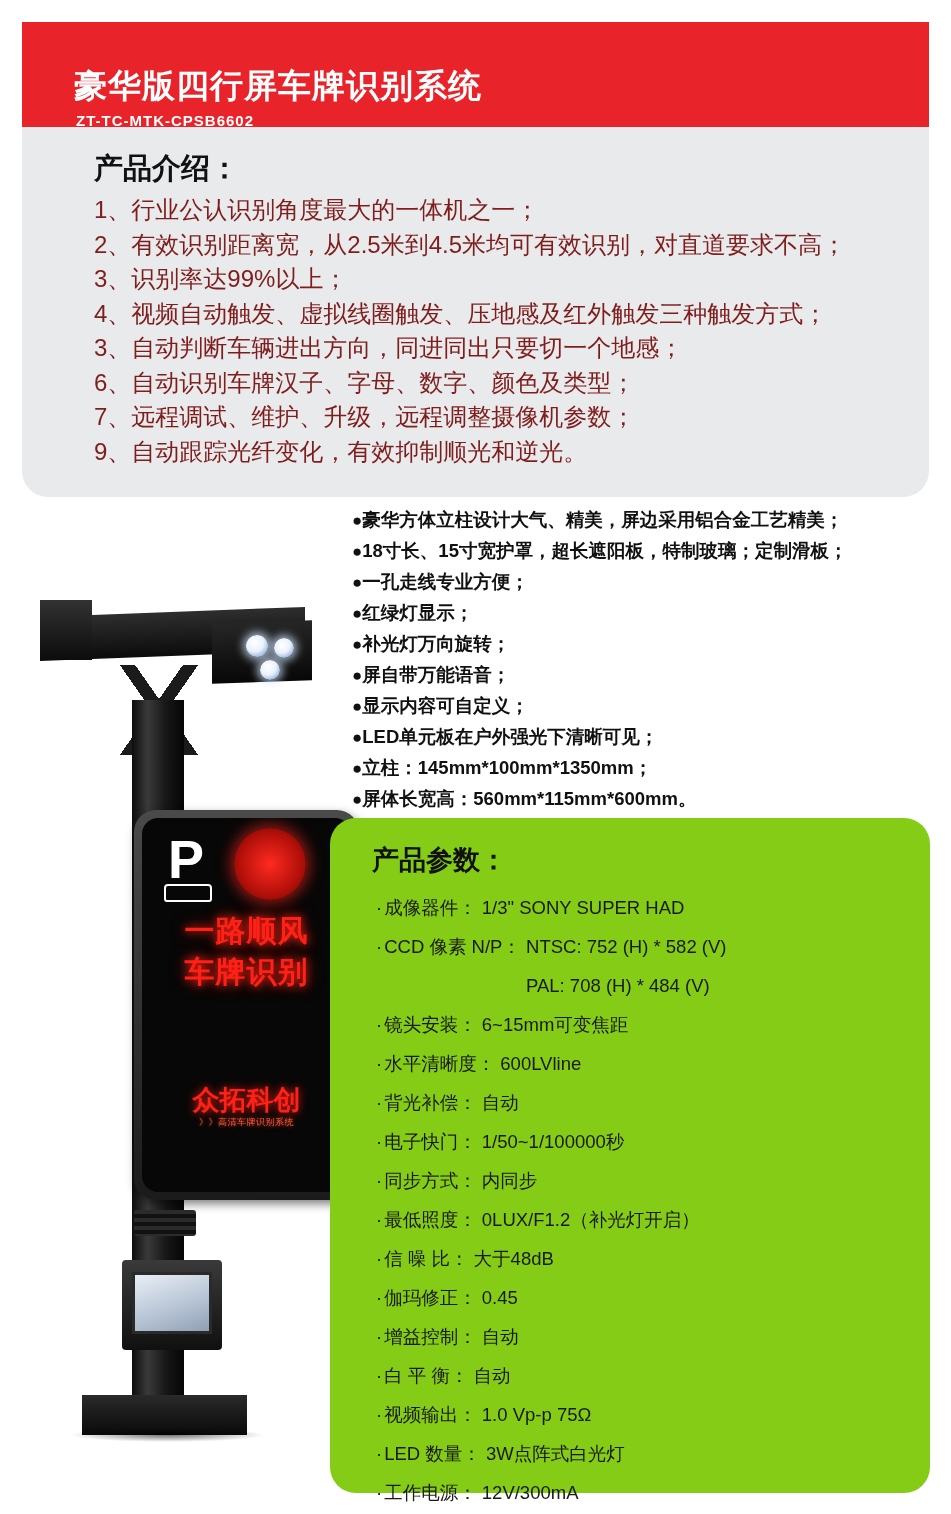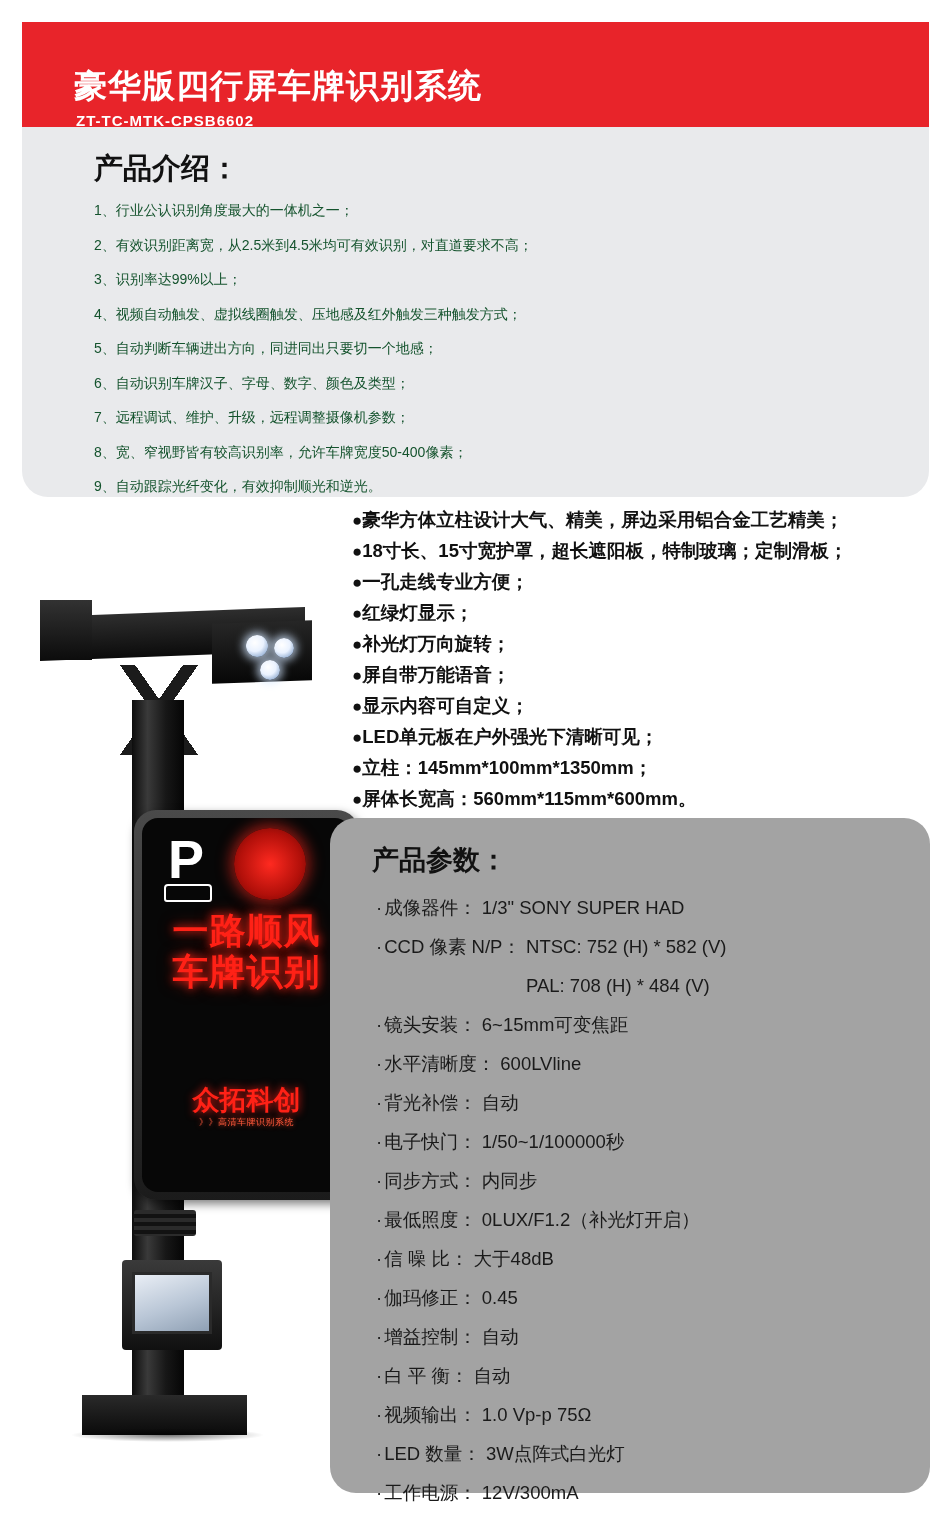--- a/index.html
+++ b/index.html
@@ -37,36 +37,36 @@
   }
   .intro-title{
     position:absolute;left:72px;top:22px;
     font-size:29px;font-weight:bold;color:#111;
   }
   .intro-list{
     position:absolute;left:72px;top:66px;width:800px;
     margin:0;padding:0;list-style:none;
   }
   .intro-list li{
-    font-size:14px;color:#14532d;line-height:34.5px;white-space:nowrap;
+    font-size:24px;color:#7f1d1d;line-height:34.5px;white-space:nowrap;
   }
 
   
   .bullets{
     position:absolute;left:352px;top:505px;width:580px;
   }
   .bullets div{
     font-size:18.5px;font-weight:bold;color:#111;line-height:30px;white-space:nowrap;
   }
   .bullets .dot{font-size:17px;}
 
   
   .spec-panel{
     position:absolute;left:330px;top:818px;width:600px;height:675px;
-    background:#a3a3a3;
+    background:#84cc16;
     border-top-left-radius:26px;border-top-right-radius:26px;
     border-bottom-left-radius:26px;border-bottom-right-radius:26px;
     box-sizing:border-box;
   }
   .spec-title{
     position:absolute;left:42px;top:24px;
     font-size:27px;font-weight:bold;color:#111;
   }
   .spec-list{
     position:absolute;left:46px;top:70px;width:540px;
@@ -145,21 +145,21 @@
   .red-dot-panel{
     position:absolute;left:92px;top:10px;width:72px;height:72px;border-radius:50%;
     background:
       radial-gradient(circle at center,#ff2a20 0%,#b3100a 60%,#5d0603 100%);
     box-shadow:0 0 14px 4px rgba(255,40,30,.55);
   }
   .led-lines{
     position:absolute;left:0;top:92px;width:209px;text-align:center;
   }
   .led-lines div{
-    color:#ff2116;font-weight:bold;font-size:36px;line-height:41px;
+    color:#ff2116;font-weight:bold;font-size:30px;line-height:41px;
     text-shadow:0 0 8px rgba(255,30,20,.95),0 0 16px rgba(255,40,20,.6);
     letter-spacing:1px;
   }
   .led-brand{
     position:absolute;left:0;top:264px;width:209px;text-align:center;
     color:#ff2116;font-weight:bold;font-size:27px;
     text-shadow:0 0 9px rgba(255,30,20,.95);
   }
   .led-sub{
     position:absolute;left:0;top:298px;width:209px;text-align:center;
@@ -193,24 +193,23 @@
     <div class="header-model">ZT-TC-MTK-CPSB6602</div>
   </div>
 
   <div class="intro-panel">
     <div class="intro-title">产品介绍：</div>
     <ul class="intro-list">
       <li>1、行业公认识别角度最大的一体机之一；</li>
       <li>2、有效识别距离宽，从2.5米到4.5米均可有效识别，对直道要求不高；</li>
       <li>3、识别率达99%以上；</li>
       <li>4、视频自动触发、虚拟线圈触发、压地感及红外触发三种触发方式；</li>
-      <li>5、自动判断车辆进出方向，同进同出只要切一个地感；</li>
+      <li>3、自动判断车辆进出方向，同进同出只要切一个地感；</li>
       <li>6、自动识别车牌汉子、字母、数字、颜色及类型；</li>
       <li>7、远程调试、维护、升级，远程调整摄像机参数；</li>
-      <li>8、宽、窄视野皆有较高识别率，允许车牌宽度50-400像素；</li>
       <li>9、自动跟踪光纤变化，有效抑制顺光和逆光。</li>
     </ul>
   </div>
 
   <div class="bullets">
     <div><span class="dot">●</span><span>豪华方体立柱设计大气、精美，屏边采用铝合金工艺精美；</span></div>
     <div><span class="dot">●</span><span>18寸长、15寸宽护罩，超长遮阳板，特制玻璃；定制滑板；</span></div>
     <div><span class="dot">●</span><span>一孔走线专业方便；</span></div>
     <div><span class="dot">●</span><span>红绿灯显示；</span></div>
     <div><span class="dot">●</span><span>补光灯万向旋转；</span></div>

